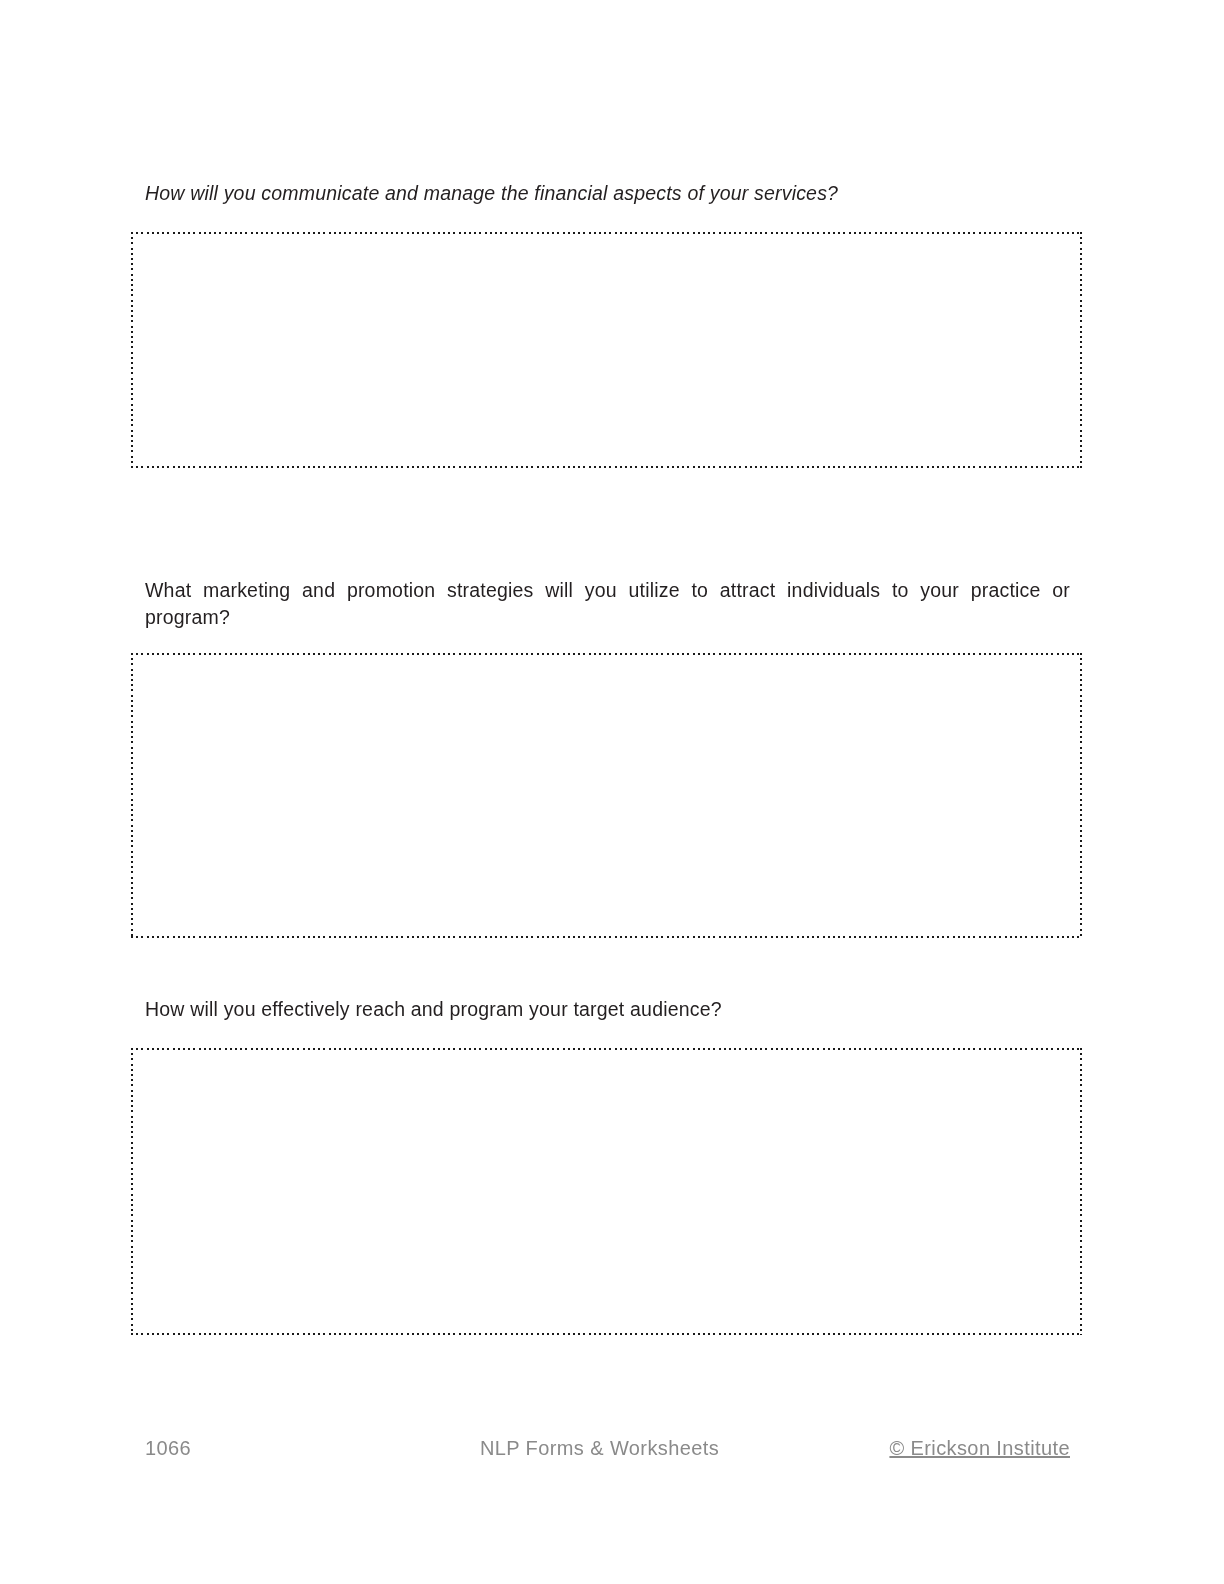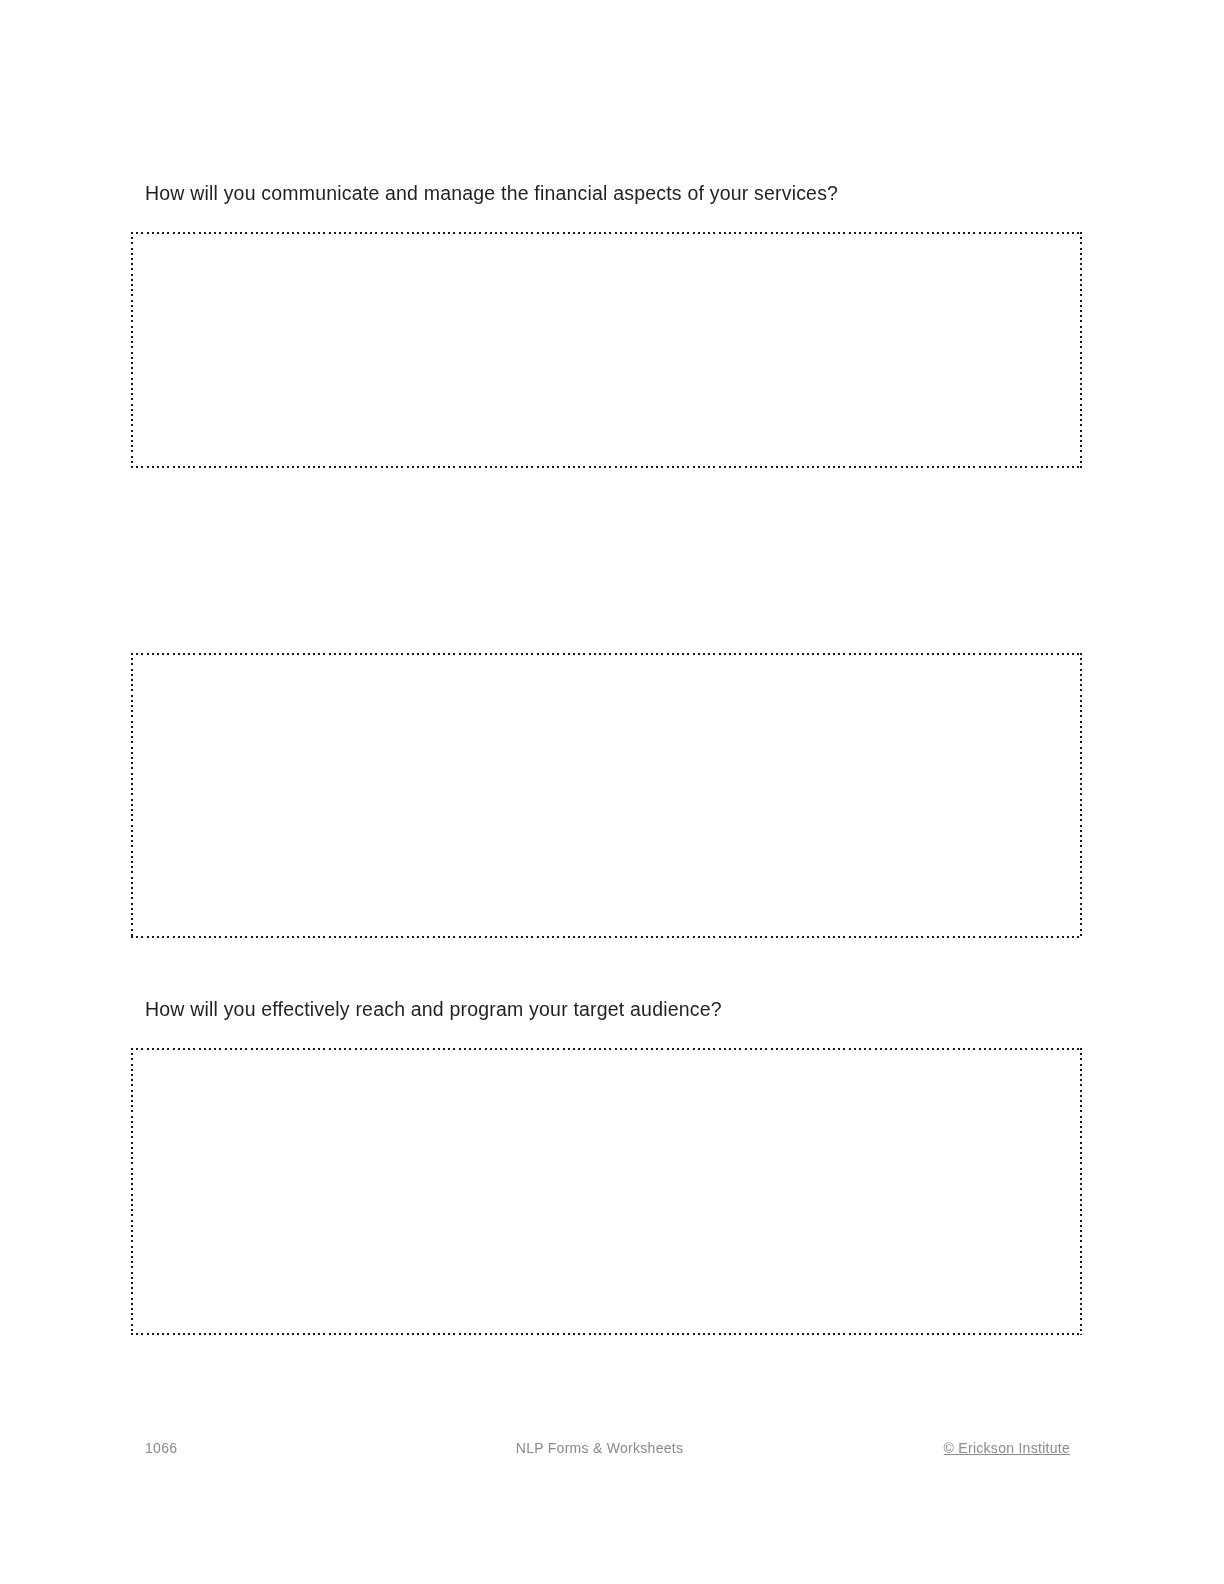--- a/index.html
+++ b/index.html
@@ -71,21 +71,21 @@
     background-repeat: repeat-x, repeat-x, repeat-y, repeat-y;
   }
 
   
   .footer {
     position: absolute;
     left: 145px;
     top: 1435px;
     width: 925px;
     height: 26px;
-    font-size: 14px;
+    font-size: 20px;
     line-height: 26px;
     color: #8a8a8a;
     letter-spacing: 0.02em;
   }
   .footer-left {
     position: absolute;
     left: 0;
     top: 0;
     text-align: left;
     white-space: nowrap;
@@ -105,28 +105,31 @@
     text-align: right;
     white-space: nowrap;
     text-decoration: underline;
   }
 </style>
 </head>
 <body>
 
 <div class="page">
 
-  <div class="content" style="top:180px;">
+  <div class="content" style="top:180px;font-style:italic;">
     <p class="question">How will you communicate and manage the financial aspects of your services?</p>
   </div>
 
   <div class="answer-box" style="left:131px; top:232px; width:951px; height:236px;">
   </div>
 
 
+  <div class="content" style="top:577px;">
+    <p class="question question-justified">What marketing and promotion strategies will you utilize to attract individuals to your practice or program?</p>
+  </div>
 
   <div class="answer-box" style="left:131px; top:653px; width:951px; height:285px;">
   </div>
 
   <div class="content" style="top:996px;">
     <p class="question">How will you effectively reach and program your target audience?</p>
   </div>
 
   <div class="answer-box" style="left:131px; top:1048px; width:951px; height:287px;">
   </div>

